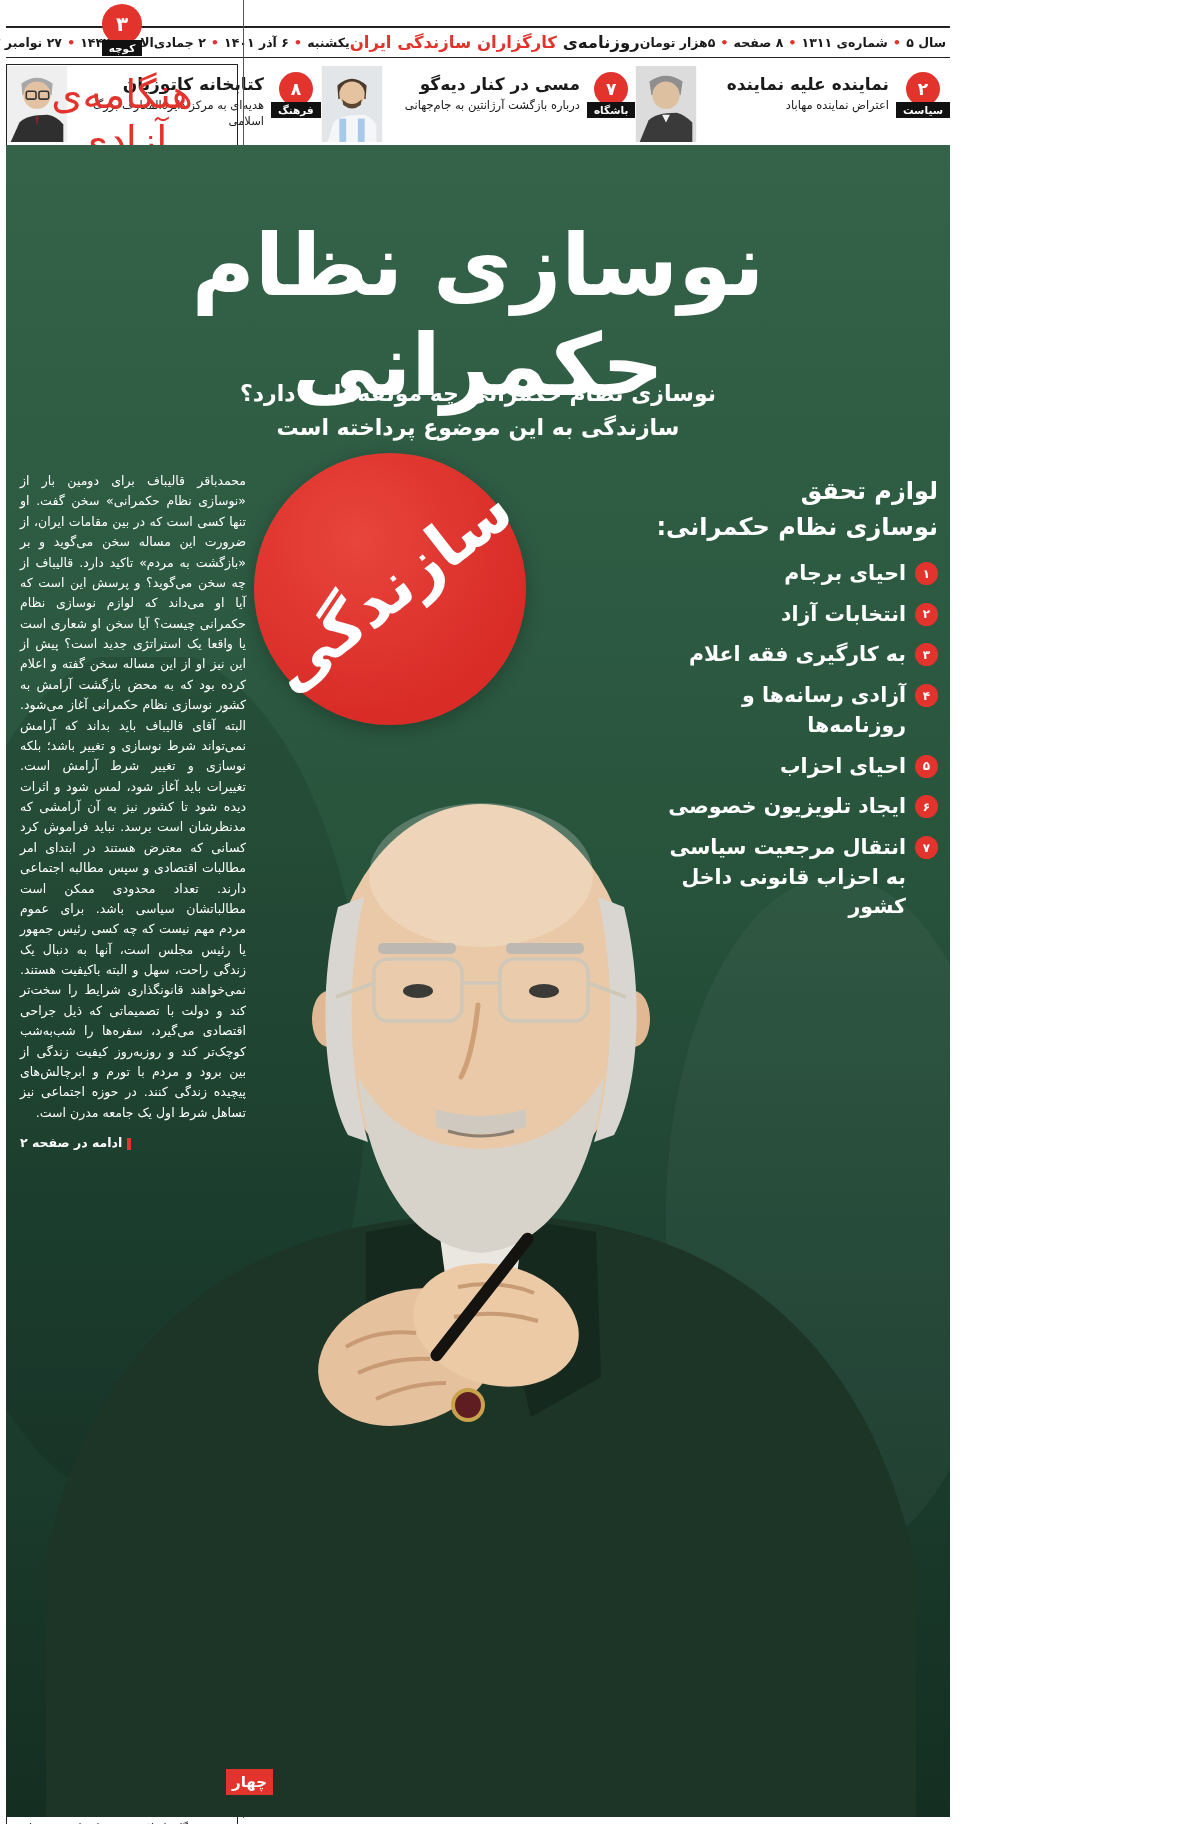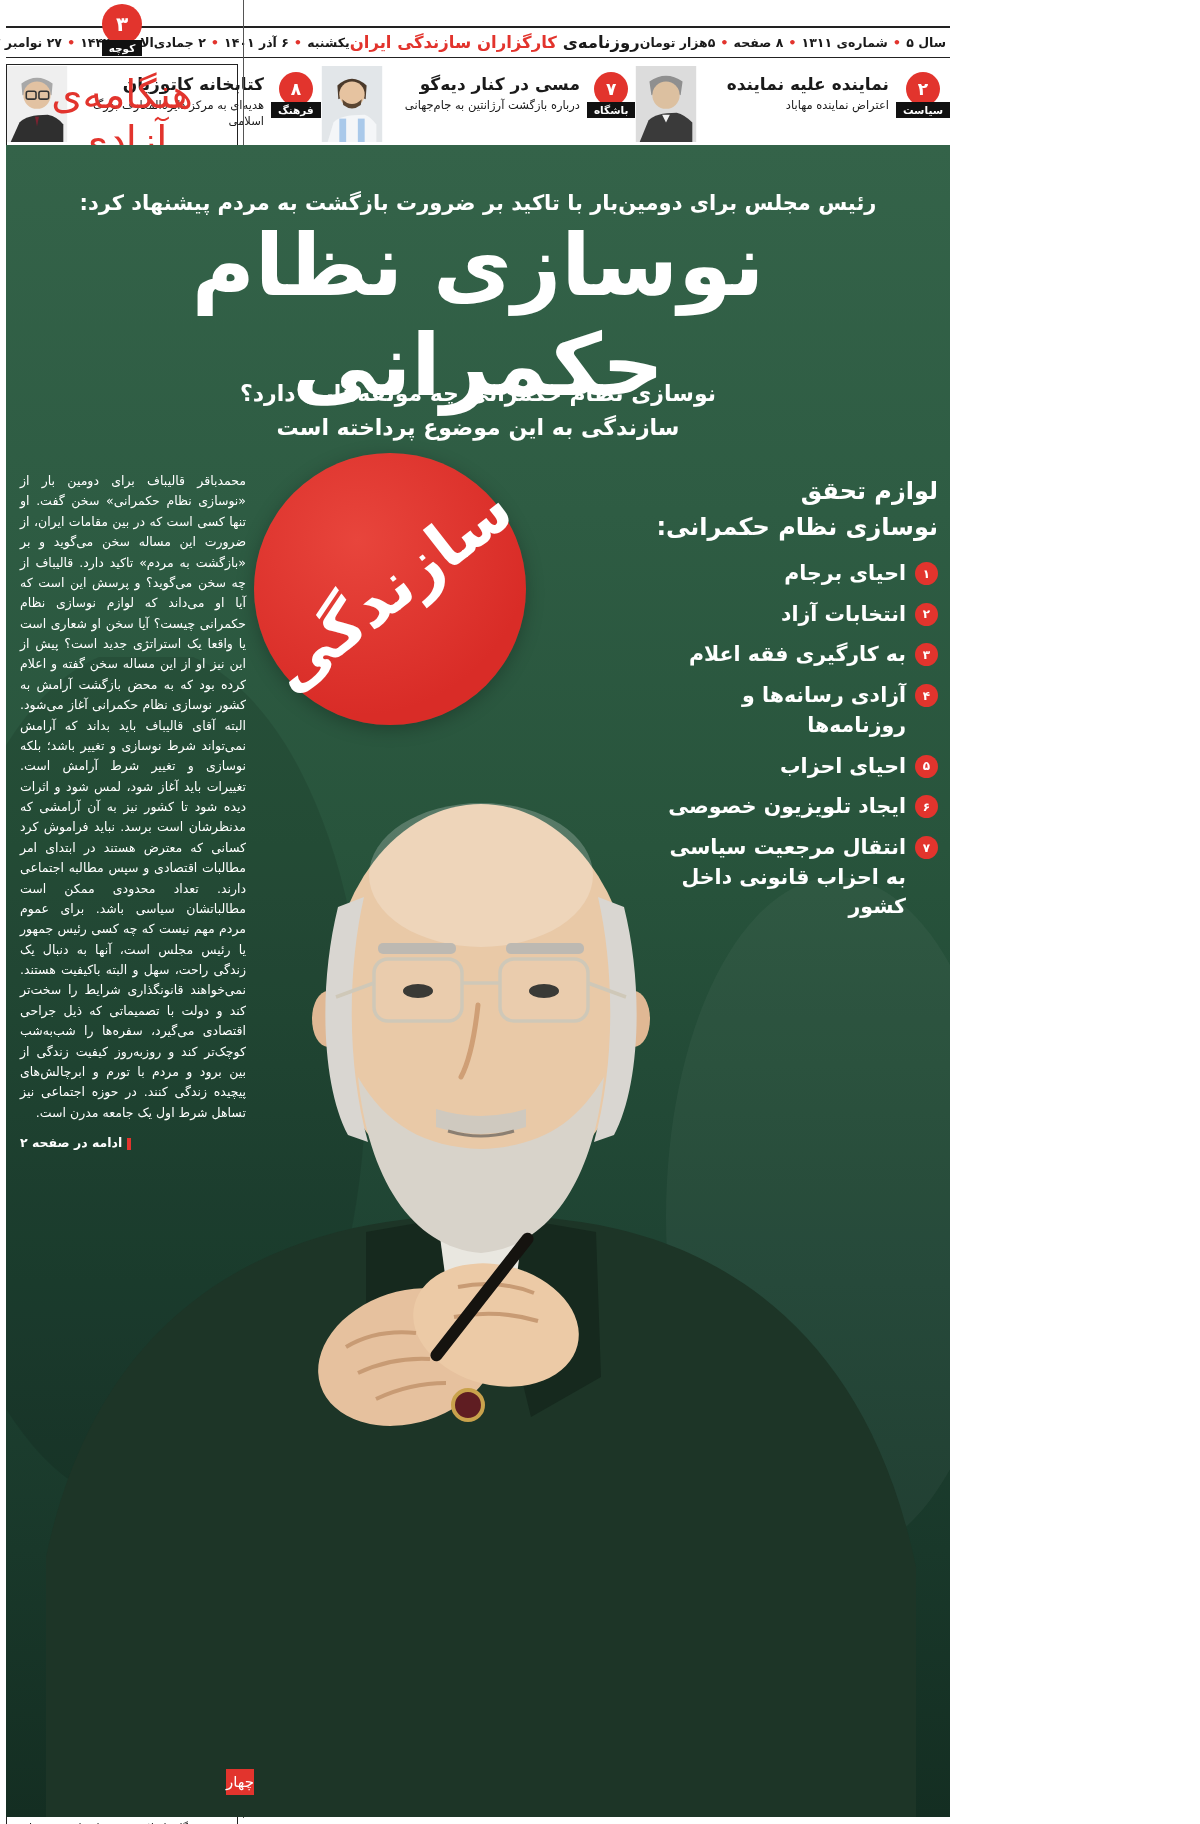--- a/index.html
+++ b/index.html
@@ -110,21 +110,21 @@
   }
   .gs-label{font-weight:bold;font-size:20.5px;line-height:1.45}
   .green-article{
     position:absolute;top:326px;left:14px;width:226px;color:#fff;
     font-size:12.5px;line-height:1.63;text-align:justify;
   }
   .continued{margin-top:10px;font-weight:bold;font-size:12.5px;text-align:left}
   .cont-mark{display:inline-block;width:4px;height:12px;background:var(--red);margin-left:5px;vertical-align:middle}
   .bottom-tag{
     position:absolute;bottom:22px;left:220px;background:var(--red);color:#fff;
-    font-weight:normal;font-size:15px;padding:4px 0;letter-spacing:6px;
+    font-weight:bold;font-size:15px;padding:4px 6px;letter-spacing:6px;
   }
 </style>
 </head>
 <body>
 
 <div class="top-header">
   <div class="hdr-parts">
     <span>سال ۵</span><span>شماره‌ی ۱۳۱۱</span><span>۸ صفحه</span><span>۵هزار تومان</span>
   </div>
   <div class="brand">
@@ -310,21 +310,20 @@
     <g>
       <ellipse cx="402" cy="700" rx="92" ry="66" fill="#e6c19e" transform="rotate(-18 402 700)"></ellipse>
       <ellipse cx="490" cy="668" rx="84" ry="60" fill="#eccaa6" transform="rotate(14 490 668)"></ellipse>
       <path d="M340,690 Q370,672 410,676 M352,716 Q386,700 424,702 M370,742 Q404,726 440,726" stroke="#c89b74" stroke-width="4" fill="none"></path>
       <path d="M452,630 Q492,622 528,636 M448,660 Q492,652 532,664" stroke="#c89b74" stroke-width="4" fill="none"></path>
       <rect x="470" y="560" width="12" height="160" rx="6" fill="#15130f" transform="rotate(38 476 640)"></rect>
       <circle cx="462" cy="748" r="15" fill="#5f1d22" stroke="#c9a24c" stroke-width="4"></circle>
     </g>
   </svg>
 
-  <div class="kicker">رئیس مجلس برای دومین‌بار با تاکید بر ضرورت بازگشت به مردم پیشنهاد کرد:</div>
   <div class="headline">نوسازی نظام حکمرانی</div>
   <div class="head-sub">
     <span>نوسازی نظام حکمرانی چه مولفه‌هایی دارد؟</span><br>
     <span>سازندگی به این موضوع پرداخته است</span>
   </div>
 
   <div class="logo-circle">
     <div class="logo-text">سازندگی</div>
   </div>
 

